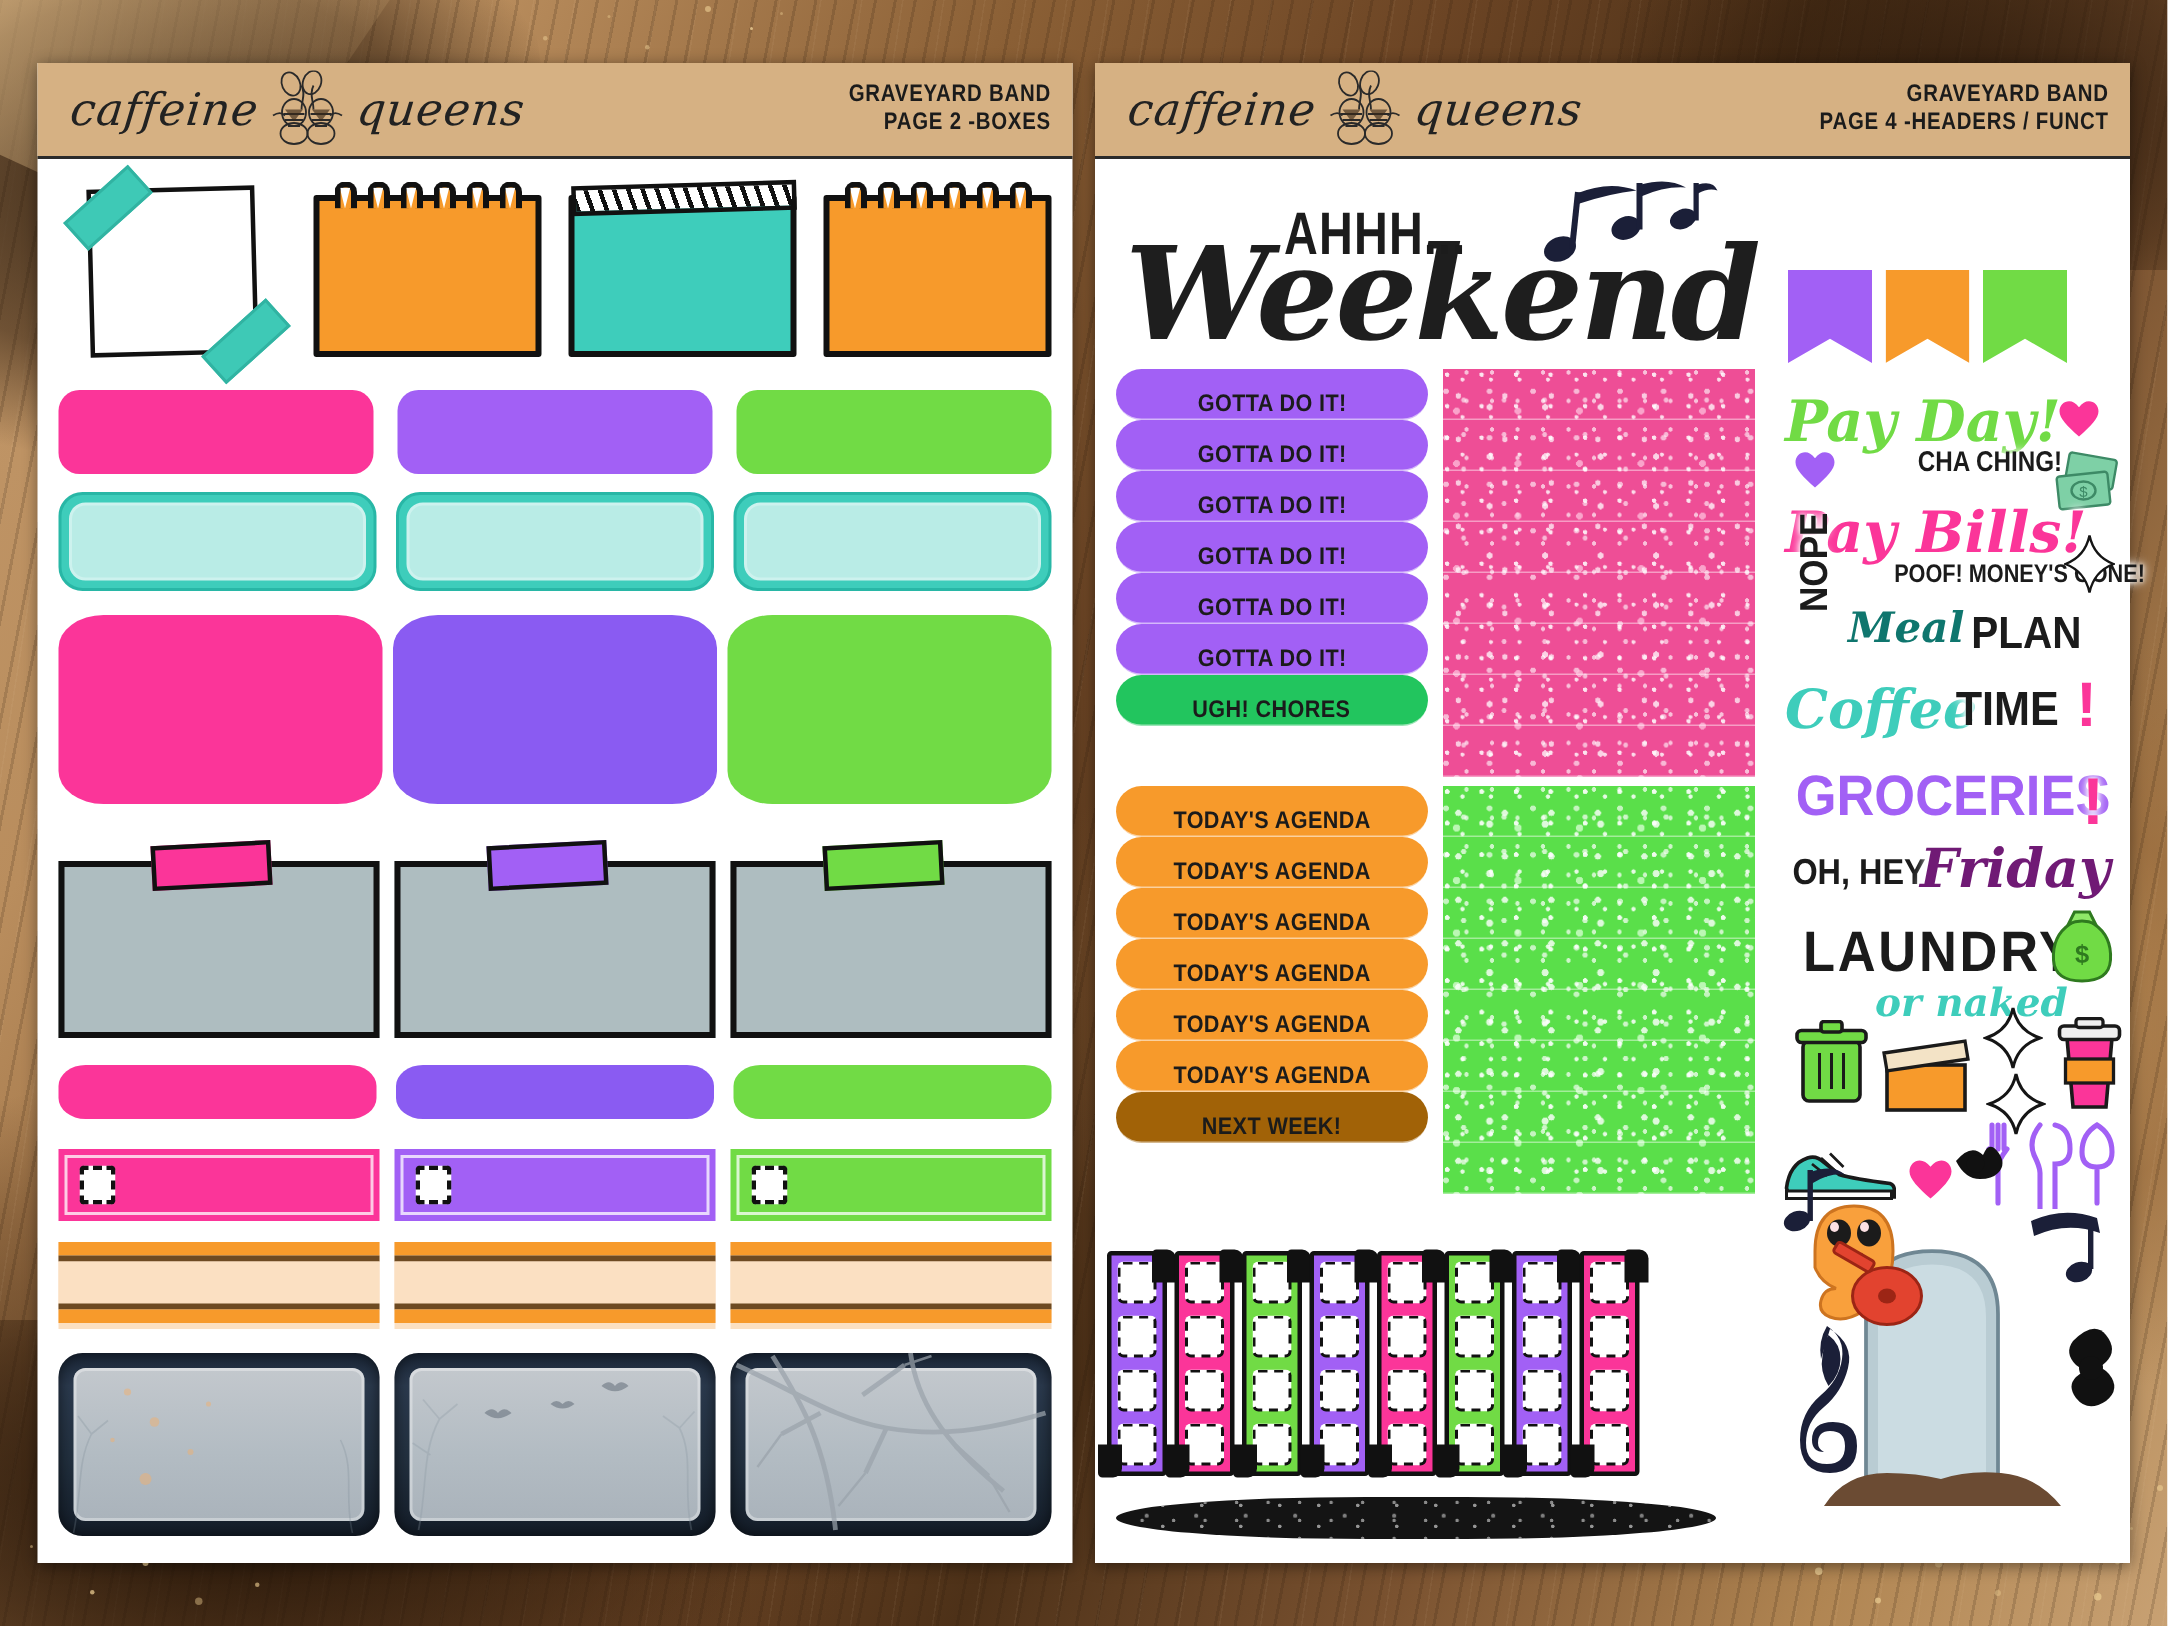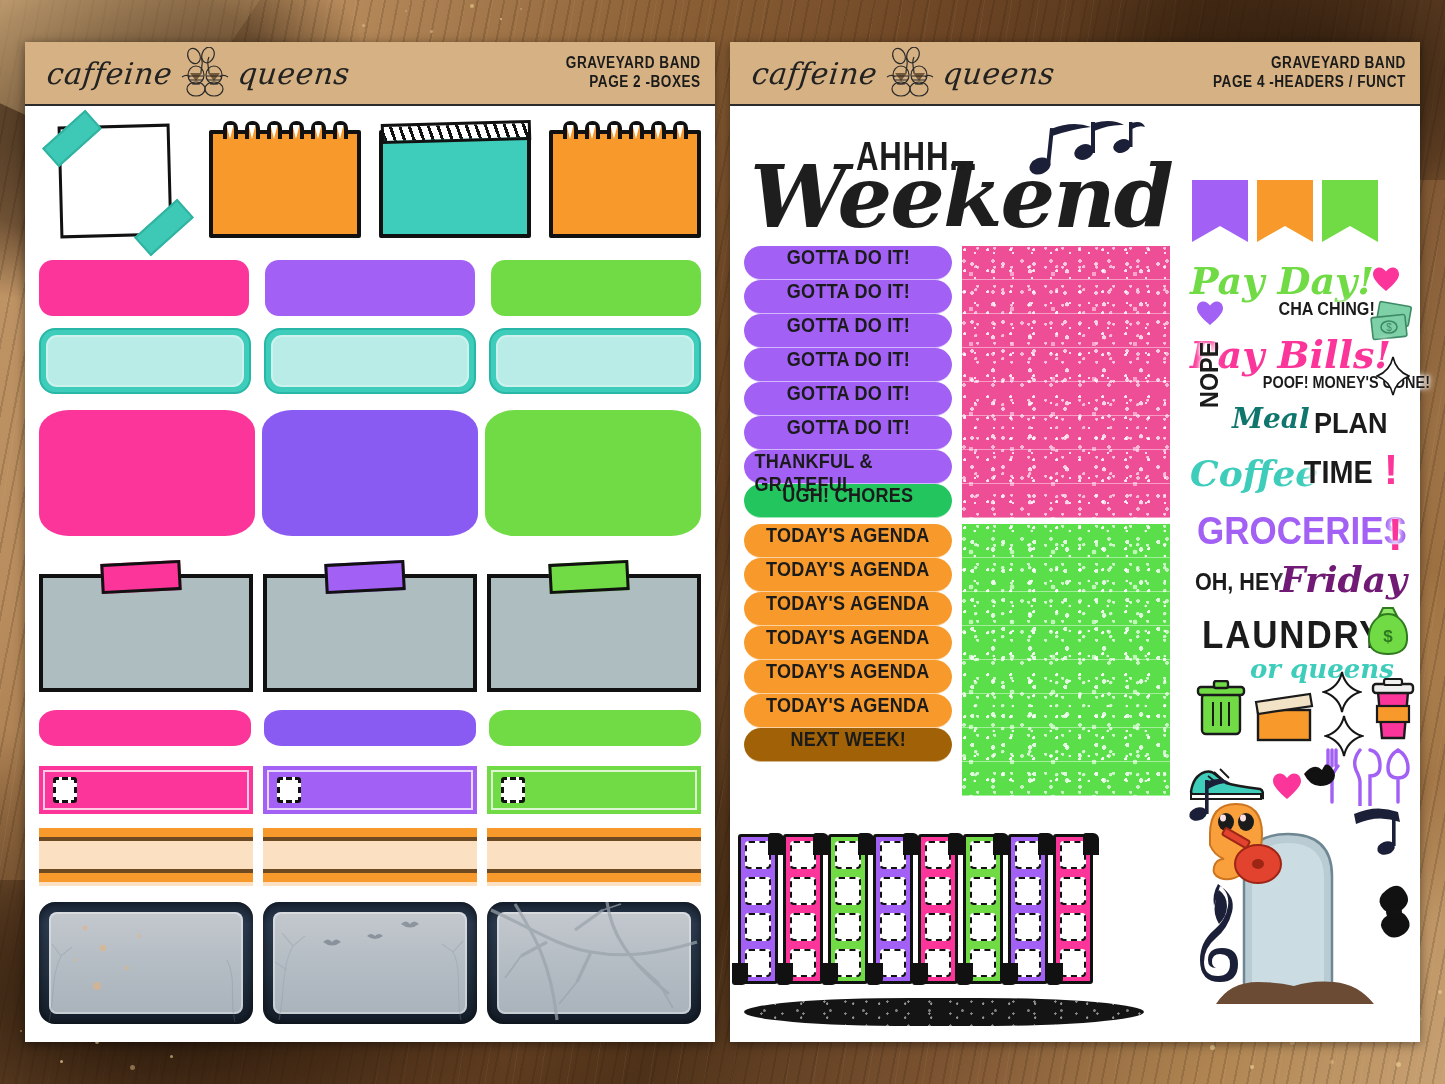--- a/index.html
+++ b/index.html
@@ -195,23 +195,23 @@
     font-size: 86px; color: #1e1e1e; letter-spacing: -2px;
     text-shadow: 0 0 4px #fff, 0 0 9px #fff;
   }
   .music-notes {
     position:absolute; left: 282px; top: 4px; width: 120px; height: 72px;
   }
 
   .right-grid { display:flex; gap: 10px; }
   .col-labels { width: 208px; }
   .lbl {
-    height: 34px; display:flex; align-items:flex-start; justify-content:center;
+    height: 34px; display:flex; align-items:flex-end; justify-content:center;
     font-family: "Liberation Sans Narrow","Liberation Sans", sans-serif;
-    font-weight: 700; font-size: 20px; color: #1b1b1b; letter-spacing: .3px;
+    font-weight: 700; font-size: 16px; color: #1b1b1b; letter-spacing: .3px;
     border-bottom: 1px solid rgba(255,255,255,.55);
     transform-origin: center;
     border-radius: 17px;
   }
   .lbl span { display:block; transform: scaleX(.9); }
   .lbl-purple { background:#A260F5; }
   .lbl-orange { background:#F79A2B; }
 
   .glitter {
     width: 208px; position: relative; overflow: hidden;
@@ -621,23 +621,20 @@
             </div>
             <div class="lbl lbl-purple" style="background: rgb(162, 96, 245);">
               <span>GOTTA DO IT!</span>
             </div>
             <div class="lbl lbl-purple" style="background: rgb(162, 96, 245);">
               <span>GOTTA DO IT!</span>
             </div>
             <div class="lbl lbl-purple" style="background: rgb(162, 96, 245);">
               <span>GOTTA DO IT!</span>
             </div>
-            <div class="lbl lbl-purple" style="background: rgb(162, 96, 245);">
-              <span>THANKFUL &amp; GRATEFUL</span>
-            </div>
             <div class="lbl lbl-purple" style="background: #22c55e;">
               <span>UGH! CHORES</span>
             </div>
           </div>
         <div class="glitter glitter-pink" style="height:272px">
           <div class="lines">
             <i></i>
               <i></i>
               <i></i>
               <i></i>
@@ -778,21 +775,21 @@
         <div class="wa block" style="left: 112px; top: 274px; font-size: 32px; transform: scaleX(0.9); color: rgb(27, 27, 27);">TIME</div>
         <div class="wa block" style="left: 196px; top: 266px; font-size: 42px; color: rgb(251, 53, 153);">!</div>
 
         <div class="wa block" style="left: 0px; top: 330px; font-size: 38px; transform: scaleX(0.92); color: rgb(162, 96, 245);">GROCERIES</div>
         <div class="wa block" style="left: 200px; top: 330px; font-size: 44px; color: rgb(251, 53, 153);">!</div>
 
         <div class="wa block" style="left: 2px; top: 388px; font-size: 24px; transform: scaleX(0.9); color: rgb(27, 27, 27);">OH, HEY</div>
         <div class="wa script" style="left: 92px; top: 378px; font-size: 36px; color: #701a75;">Friday</div>
 
         <div class="wa block" style="left: 6px; top: 434px; font-size: 38px; letter-spacing: 2px; transform: scaleX(0.92); color: rgb(27, 27, 27);">LAUNDRY</div>
-        <div class="wa script" style="left: 62px; top: 474px; font-size: 26px; color: rgb(62, 205, 187);">or queens</div>
+        <div class="wa script" style="left: 62px; top: 474px; font-size: 26px; color: rgb(62, 205, 187);">or naked</div>
 
         <svg style="position:absolute; left:176px; top:424px; width:48px; height:54px" viewBox="0 0 48 54">
           <path d="M16 12 q8-6 16 0 q12 8 11 24 q-1 14-19 14 q-18 0-19-14 q-1-16 11-24z" fill="#71DB45" stroke="#2f7a1f" stroke-width="2"></path>
           <path d="M15 12 q9-4 18 0 l-4-8 h-10z" fill="#8fe868" stroke="#2f7a1f" stroke-width="2"></path>
           <text x="24" y="38" font-size="17" text-anchor="middle" fill="#2f7a1f" font-family="Liberation Sans, sans-serif" font-weight="bold">$</text>
         </svg>
 
         <svg style="position:absolute; left:6px; top:500px; width:54px; height:58px" viewBox="0 0 54 58">
           <rect x="8" y="14" width="38" height="40" rx="4" fill="#71DB45" stroke="#1a1a1a" stroke-width="2.4"></rect>
           <rect x="4" y="7" width="46" height="8" rx="3" fill="#71DB45" stroke="#1a1a1a" stroke-width="2.4"></rect>

